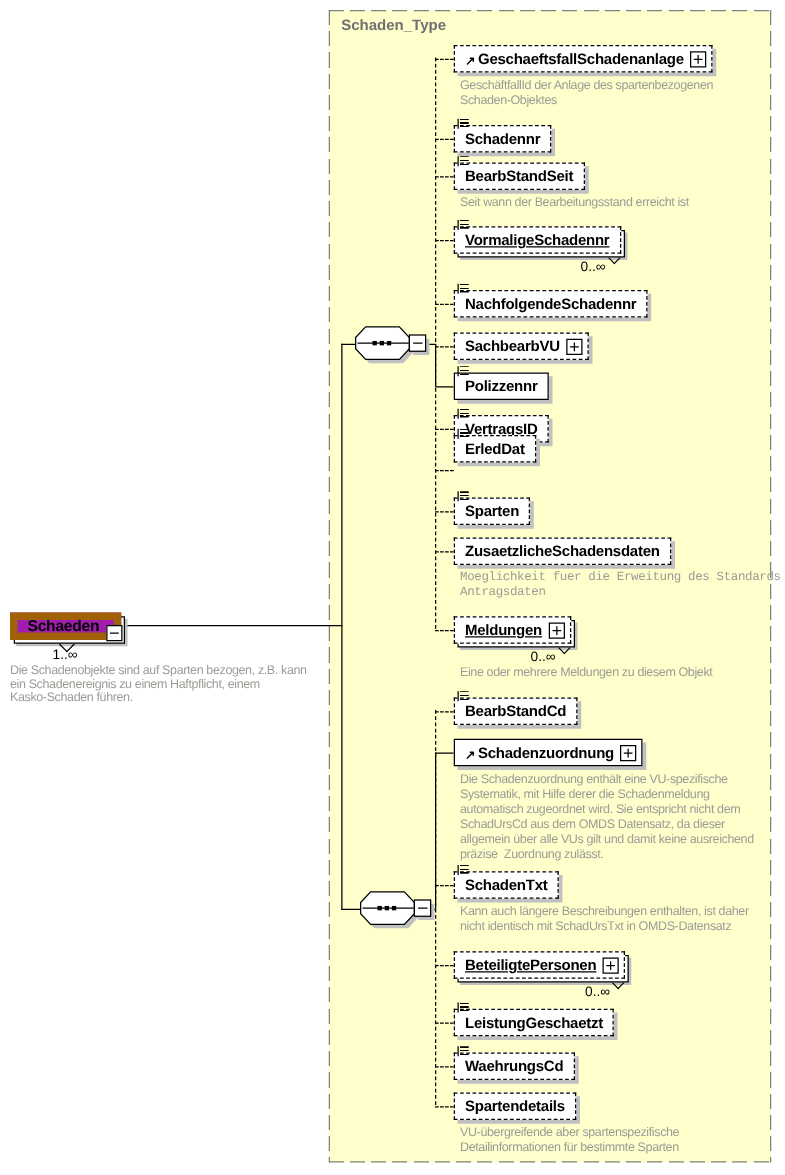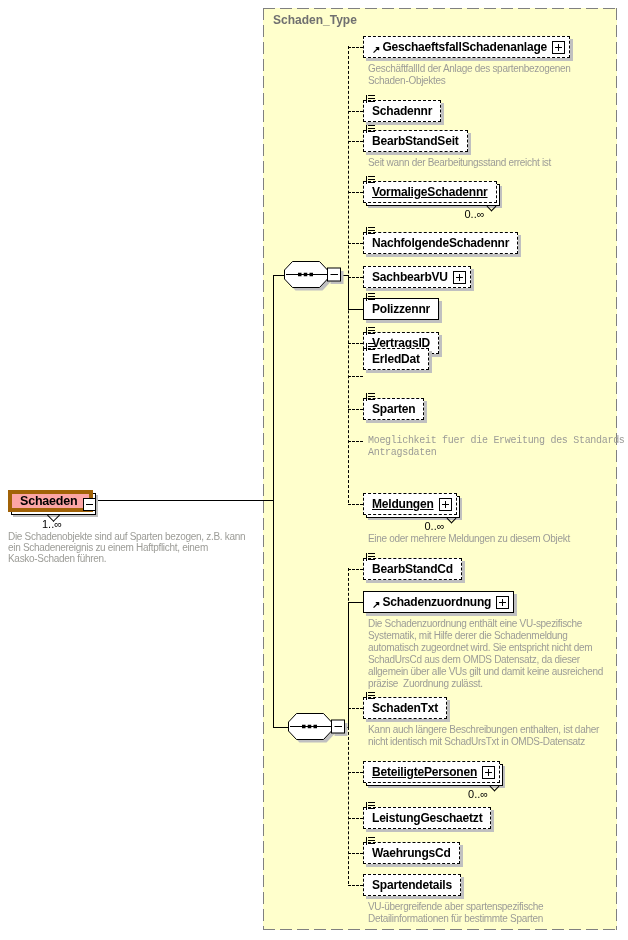--- a/index.html
+++ b/index.html
@@ -50,21 +50,21 @@
   .multiplicity{position:absolute;font-size:11px;color:#000;white-space:nowrap;z-index:2;}
   .box-wrap .multiplicity{right:12px;top:calc(100% + 5px);}
   .multi-chevron{position:absolute;right:2px;top:calc(100% + 0px);width:6px;height:6px;
         border-right:1px solid #000;border-bottom:1px solid #000;transform:rotate(45deg);}
 
   .annotation{font-size:10px;line-height:12px;color:#9C9C97;letter-spacing:-0.3px;
         white-space:pre;position:relative;z-index:2;margin-left:5px;}
 
   
   .root-node{position:absolute;left:8px;top:490px;z-index:2;display:inline-flex;align-items:center;
-        height:22px;box-sizing:border-box;padding:0 12px 0 8px;background:#fca5a5;border:4px solid #a16207;
+        height:22px;box-sizing:border-box;padding:0 12px 0 8px;background:#a21caf;border:6px solid #a16207;
         box-shadow:3px 3px 0 -1px #fff,3px 3px 0 0 #000,5px 5px 0 0 #c0c0c0;}
   .root-node .elabel{font-size:12.5px;}
   .root-minus{position:absolute;right:-7px;top:4px;}
   .root-chevron{position:absolute;left:49px;top:511px;width:8px;height:8px;z-index:2;
         border-right:1.5px solid #000;border-bottom:1.5px solid #000;transform:rotate(45deg);}
   .root-mult{left:42px;top:518px;}
   .root-desc{position:absolute;left:8px;top:531px;line-height:11px;margin-left:0;}
 
   .seq{position:absolute;z-index:2;overflow:visible;}
 </style>
@@ -209,20 +209,25 @@
     <div class="row" style="left: 363px; top: 398px;">
       <div class="box-wrap">
         <div class="ebox">
           <span class="lines-icon"></span>
           <span class="elabel">Sparten</span>
         </div>
       </div>
     </div>
     <div class="line h dash" style="left: 348px; top: 409px; width: 15px;"></div>
     <div class="row" style="left: 363px; top: 430px;">
+      <div class="box-wrap">
+        <div class="ebox">
+          <span class="elabel">ZusaetzlicheSchadensdaten</span>
+        </div>
+      </div>
       <div class="annotation" style="margin-top: 5px; font-family: Liberation Mono, monospace;">Moeglichkeit fuer die Erweitung des Standards um eigene
 Antragsdaten</div>
     </div>
     <div class="line h dash" style="left: 348px; top: 441px; width: 15px;"></div>
     <div class="row" style="left: 363px; top: 493px;">
       <div class="box-wrap">
         <div class="ebox stacked">
           <span class="elabel">Meldungen</span>
           <span class="toggle plus"></span>
         </div>

